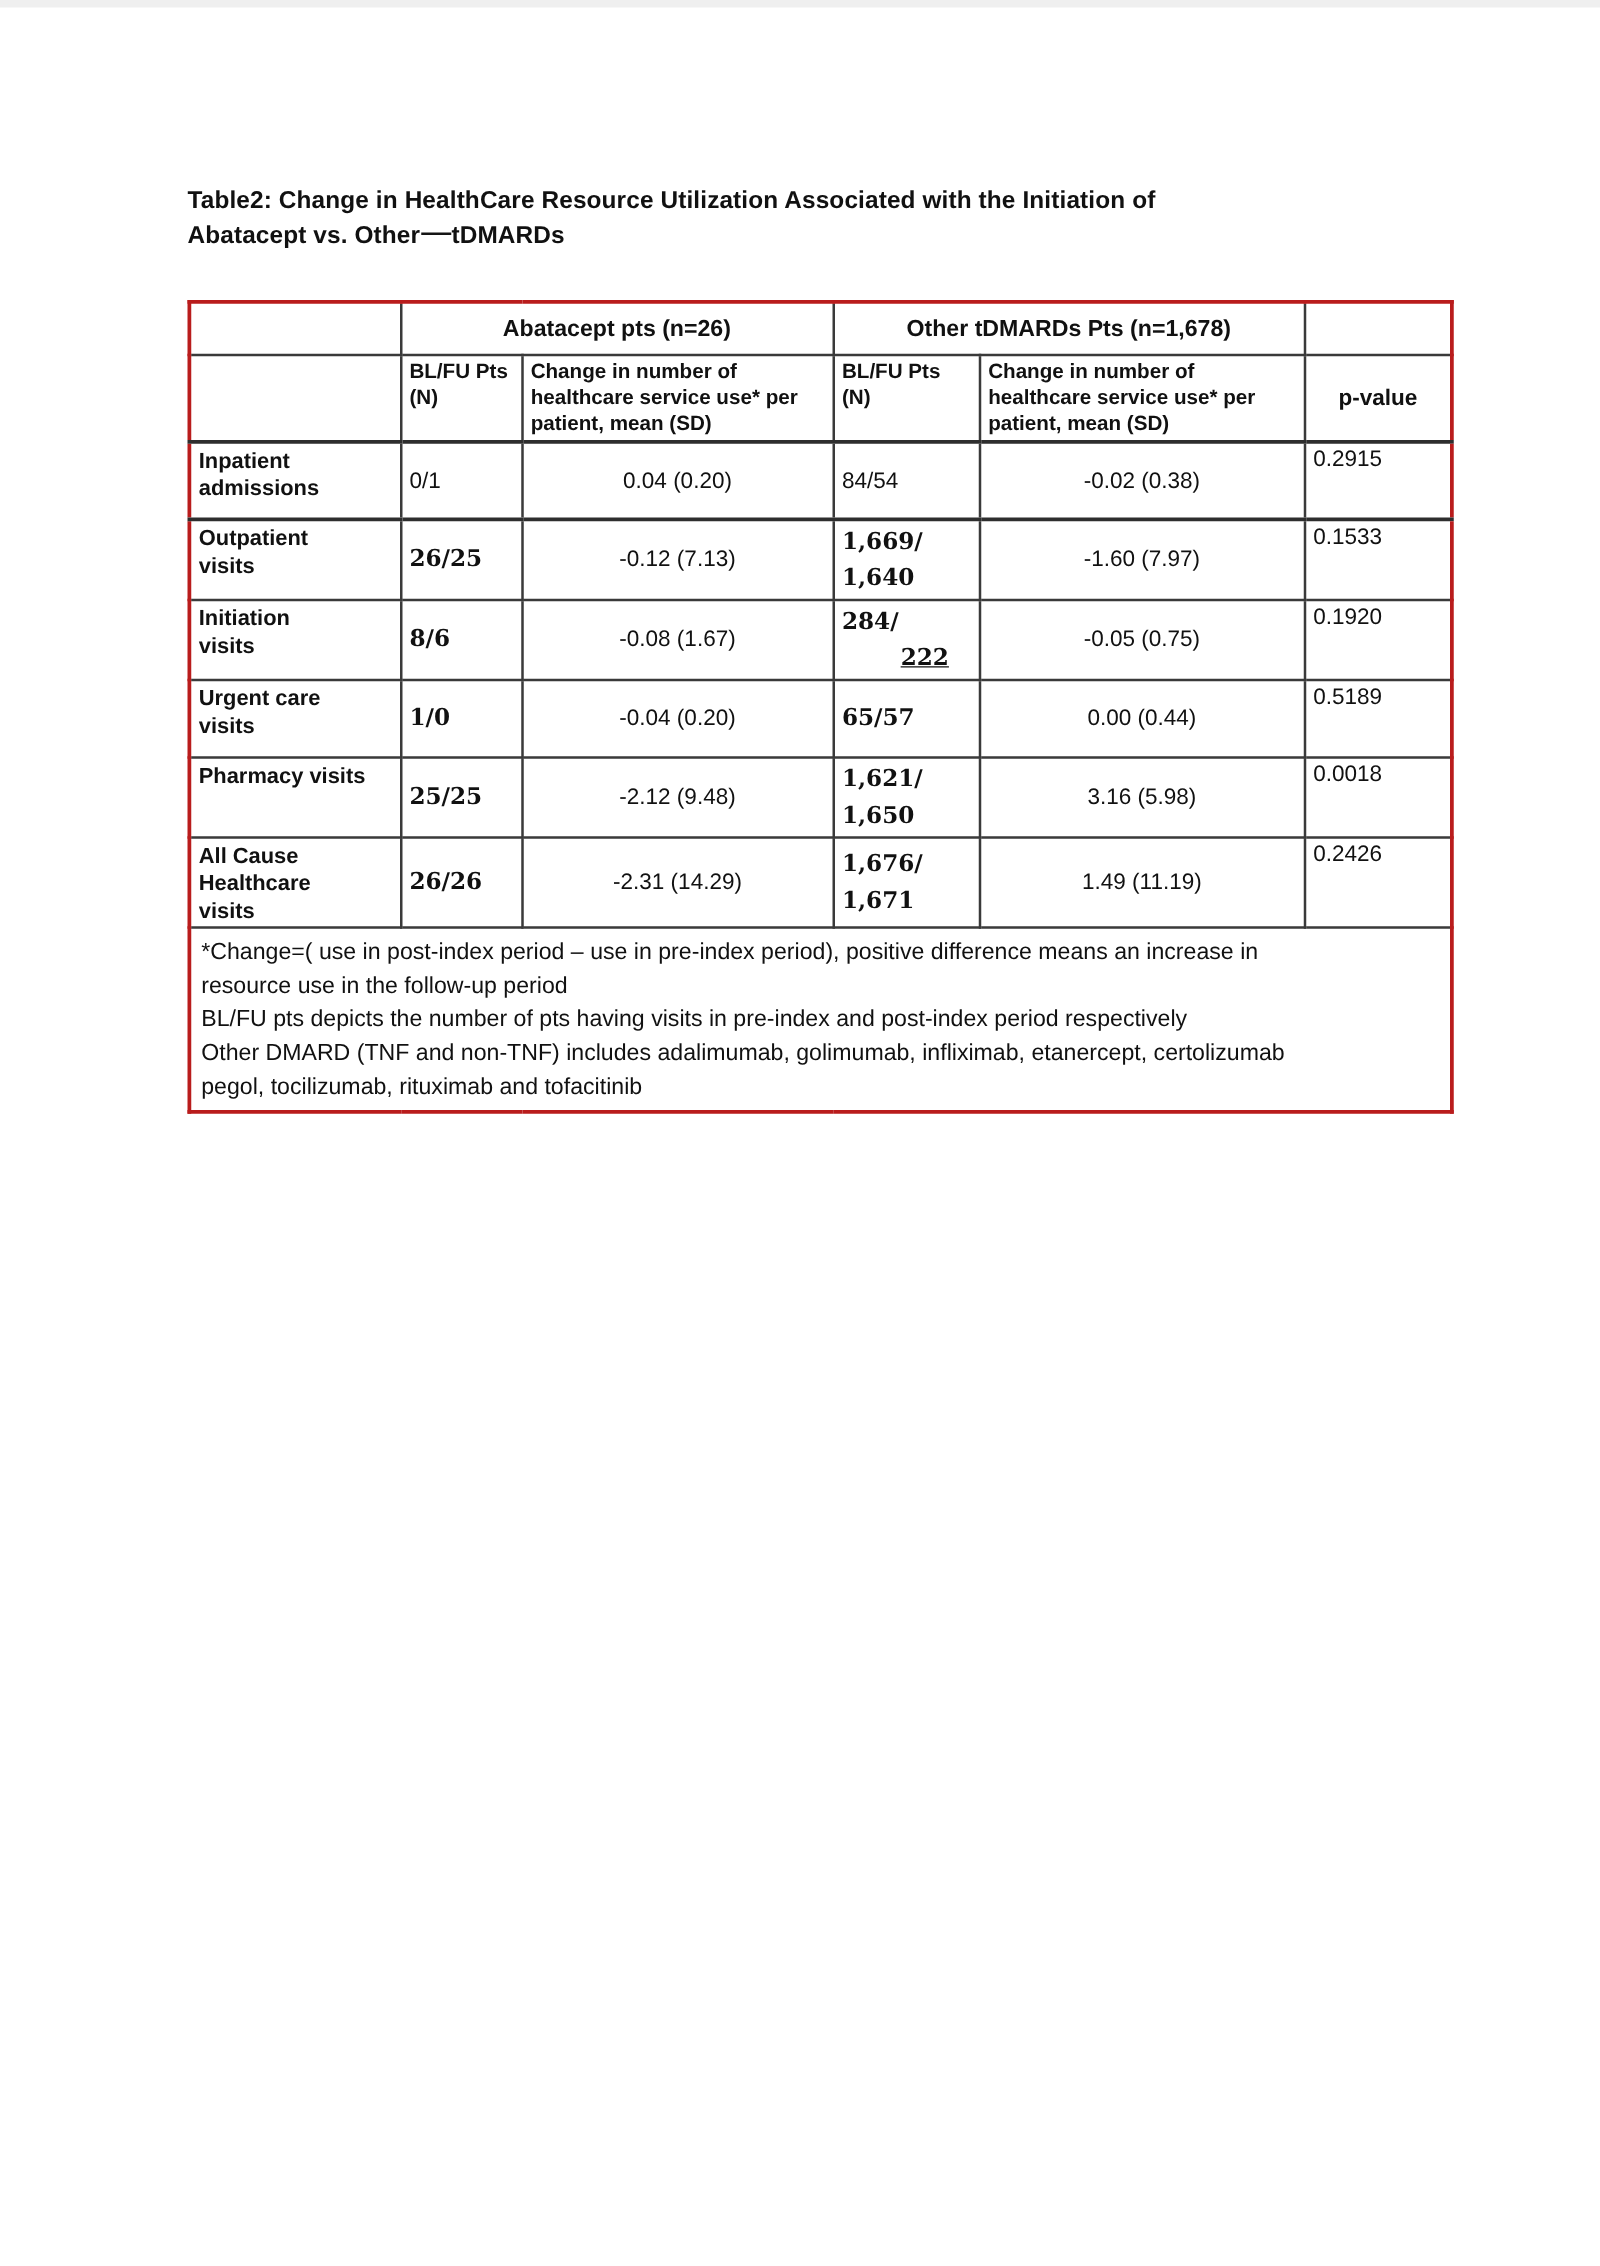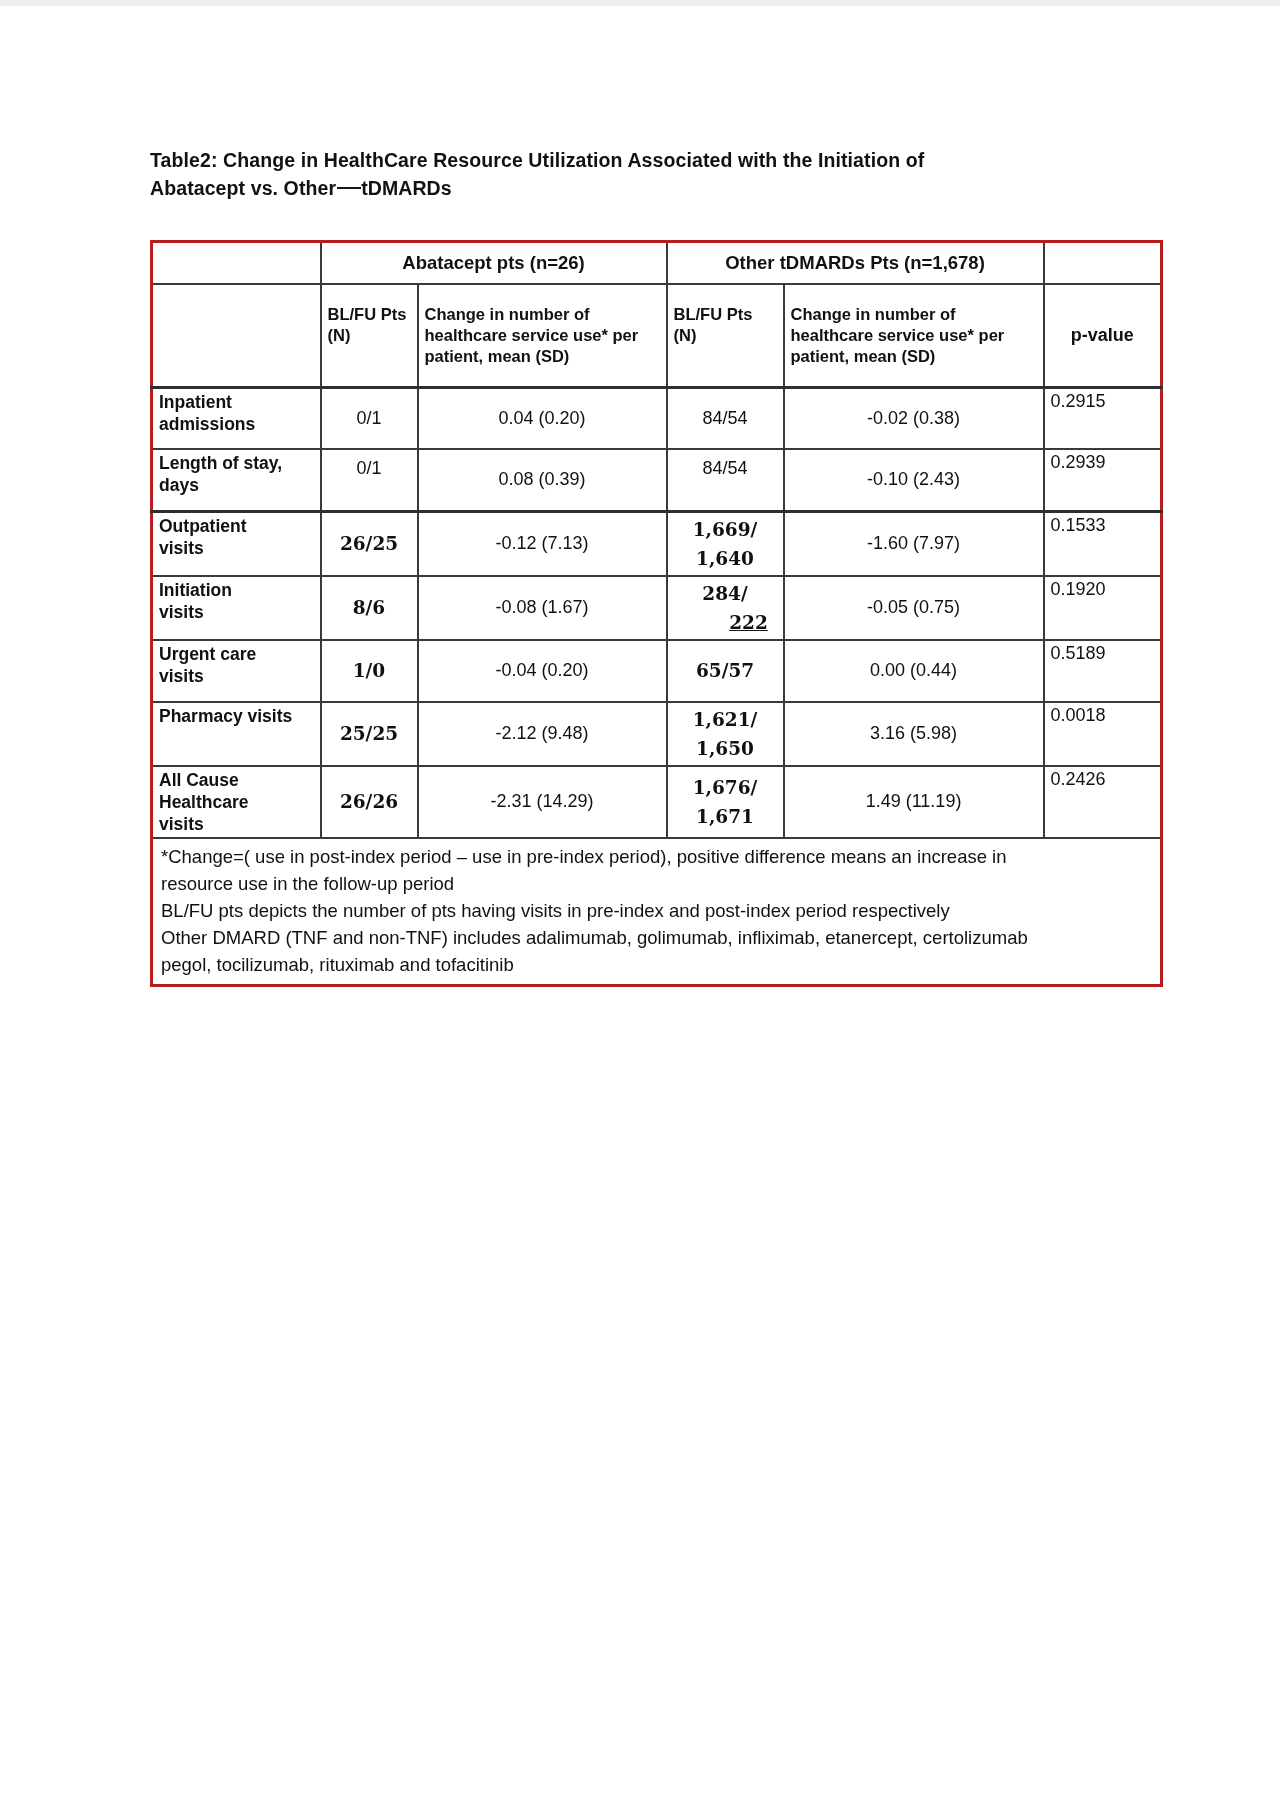--- a/index.html
+++ b/index.html
@@ -60,21 +60,21 @@
     font-weight: bold;
     text-align: center;
     vertical-align: middle;
   }
   tr.sub-row { height: 66px; }
   tr.sub-row th {
     font-size: 16.5px;
     font-weight: bold;
     text-align: left;
     vertical-align: top;
-    padding: 19px 6px;
+    padding: 2px 6px;
     line-height: 21px;
     border-bottom: 3px solid #2e2e2e;
   }
   tr.sub-row th.pv-h {
     text-align: center;
     vertical-align: middle;
     font-size: 18px;
   }
   tr.data-row { height: 62px; }
   tr.data-row.row-outpatient td { border-top: 3px solid #2e2e2e; }
@@ -83,21 +83,20 @@
     font-size: 17.5px;
     font-weight: bold;
     vertical-align: top;
     text-align: left;
     line-height: 22px;
     white-space: pre-line;
     padding: 3px 4px 3px 7px;
   }
   td.blfu {
     font-size: 18px;
-    text-align: center;
     vertical-align: middle;
     white-space: pre-line;
     line-height: 29px;
   }
   td.blfu.serif-num {
     font-family: "DejaVu Serif", serif;
     font-weight: 600;
     font-size: 18.5px;
   }
   td.blfu.v-top { vertical-align: top; padding-top: 4px; }
@@ -161,29 +160,20 @@
     <tr class="data-row row-inpatient">
       <td class="label">Inpatient
 admissions</td>
       <td class="blfu">0/1</td>
       <td class="change">0.04 (0.20)</td>
       <td class="blfu">84/54</td>
       <td class="change">-0.02 (0.38)</td>
       <td class="pval">0.2915</td>
     </tr>
 
-    <tr class="data-row row-length-of-stay">
-      <td class="label">Length of stay,
-days</td>
-      <td class="blfu v-top">0/1</td>
-      <td class="change">0.08 (0.39)</td>
-      <td class="blfu v-top">84/54</td>
-      <td class="change">-0.10 (2.43)</td>
-      <td class="pval">0.2939</td>
-    </tr>
 
     <tr class="data-row row-outpatient">
       <td class="label">Outpatient
 visits</td>
       <td class="blfu serif-num">26/25</td>
       <td class="change">-0.12 (7.13)</td>
       <td class="blfu serif-num">1,669/
 1,640</td>
       <td class="change">-1.60 (7.97)</td>
       <td class="pval">0.1533</td>

